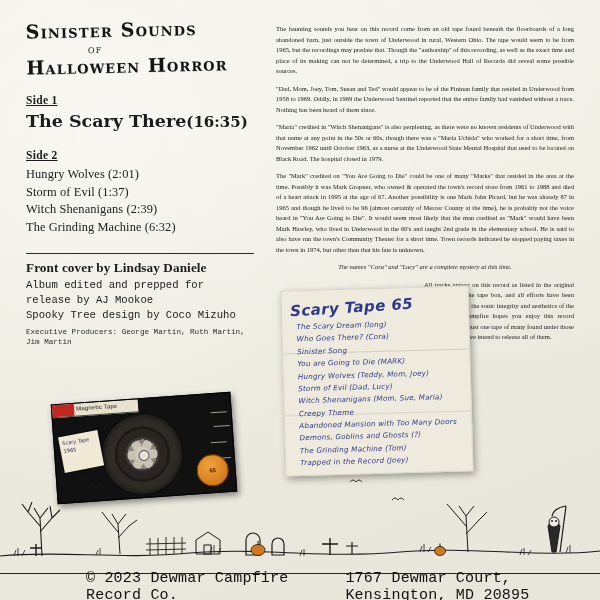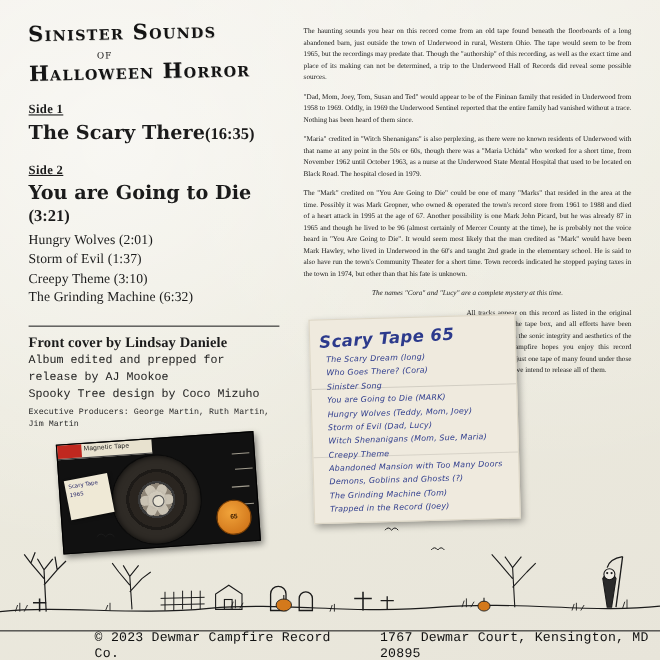--- a/index.html
+++ b/index.html
@@ -48,21 +48,21 @@
 
   .side-label{
     font-size:11.5px;font-weight:bold;text-decoration:underline;
     margin:18px 0 5px 0;letter-spacing:.3px;
     font-family:"Liberation Serif", serif;
   }
   .big-track{
     font-family:"DejaVu Serif", serif;
     font-size:17.5px;font-weight:bold;line-height:1.15;margin-bottom:3px;
   }
-  .big-track .dur{font-size:15px;font-weight:bold;font-family:Liberation Serif, serif;}
+  .big-track .dur{font-size:15px;font-weight:bold;}
   .track{
     font-size:12.4px;line-height:1.42;letter-spacing:.1px;
   }
   .tracklist{margin-top:1px;}
 
   .credits{
     margin-top:16px;
     border-top:1px solid #2a2a2a;
     padding-top:6px;
     width:228px;
@@ -174,21 +174,21 @@
 
   
   .art{position:absolute;left:0;bottom:28px;width:600px;height:120px;}
 
   
   .footer{
     position:absolute;left:0;bottom:0;width:600px;height:26px;
     border-top:1px solid #222;
     display:flex;align-items:center;
     font-family:"Liberation Mono", monospace;
-    font-size:12px;letter-spacing:.2px;color:#111;
+    font-size:15px;letter-spacing:.2px;color:#111;
   }
   .footer .cpy{margin-left:86px;}
   .footer .addr{margin-left:44px;}
 </style>
 </head>
 <body>
 
 <div class="grain"></div>
 
 <div class="sheet">
@@ -200,28 +200,24 @@
       <div class="t2">of</div>
       <div class="t3">Halloween Horror</div>
     </div>
 
     <div class="side-label">Side 1</div>
     <div class="big-track">
       <span>The Scary There</span><span class="dur">(16:35)</span>
     </div>
 
     <div class="side-label">Side 2</div>
-    <div class="big-track">
-      <span>You are Going to Die</span>
-      <span class="dur">(3:21)</span>
-    </div>
     <div class="tracklist">
       <div class="track">Hungry Wolves (2:01)</div>
       <div class="track">Storm of Evil (1:37)</div>
-      <div class="track">Creepy Theme (3:10)</div>
+      <div class="track">Witch Shenanigans (2:39)</div>
       <div class="track">The Grinding Machine (6:32)</div>
     </div>
 
     <div class="credits">
       <div class="c1">Front cover by Lindsay Daniele</div>
       <div class="c2">Album edited and prepped for release by AJ Mookoe</div>
       <div class="c2">Spooky Tree design by Coco Mizuho</div>
       <div class="c3">Executive Producers: George Martin, Ruth Martin, Jim Martin</div>
     </div>
   </div>

